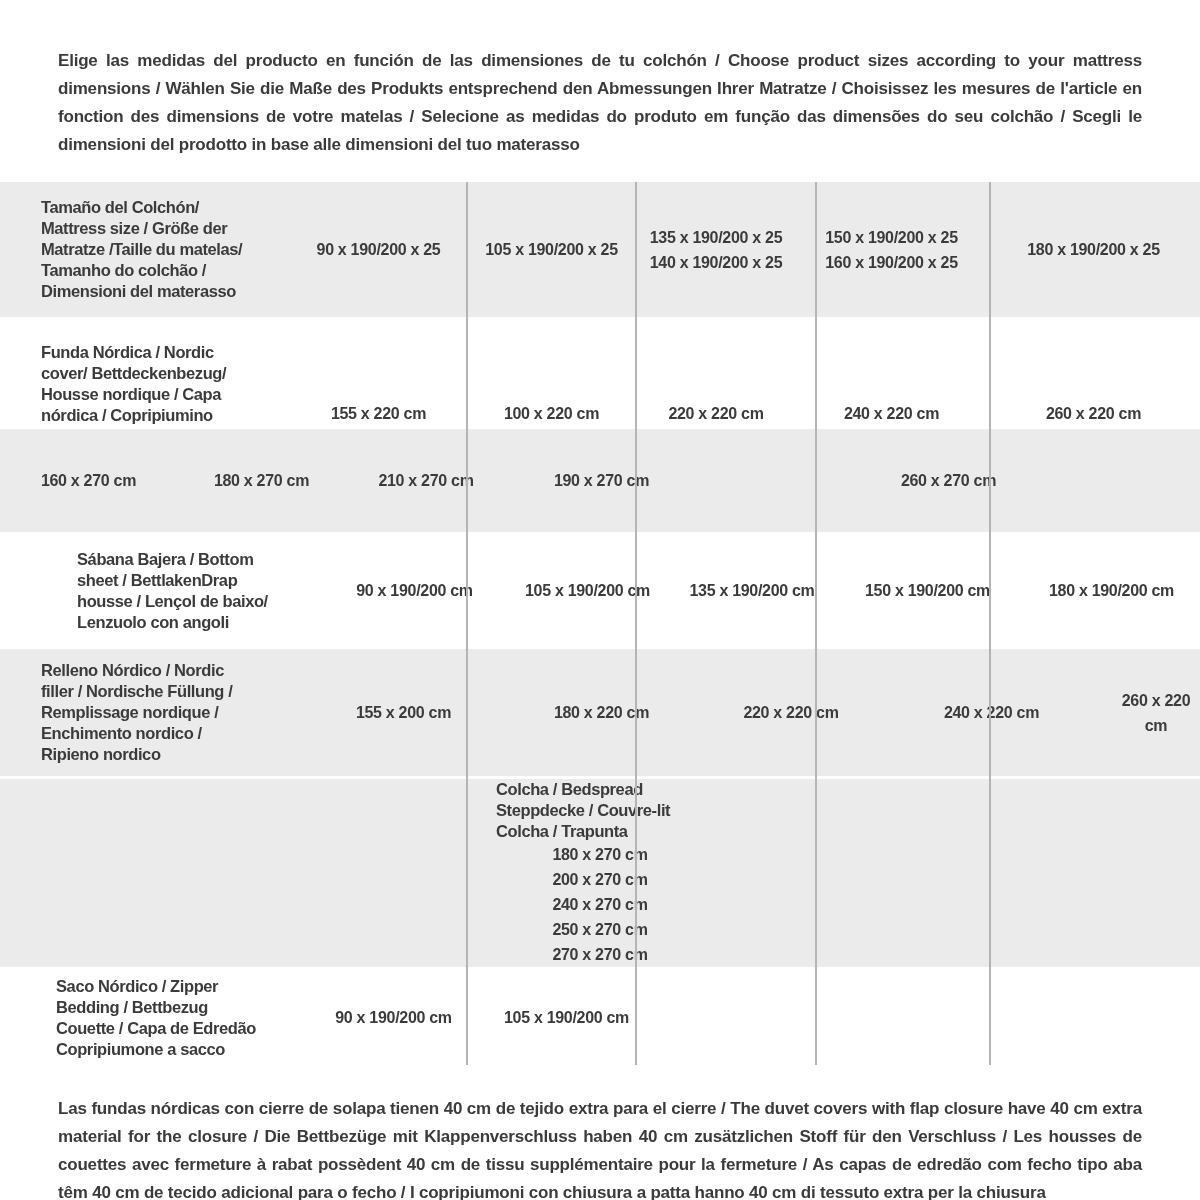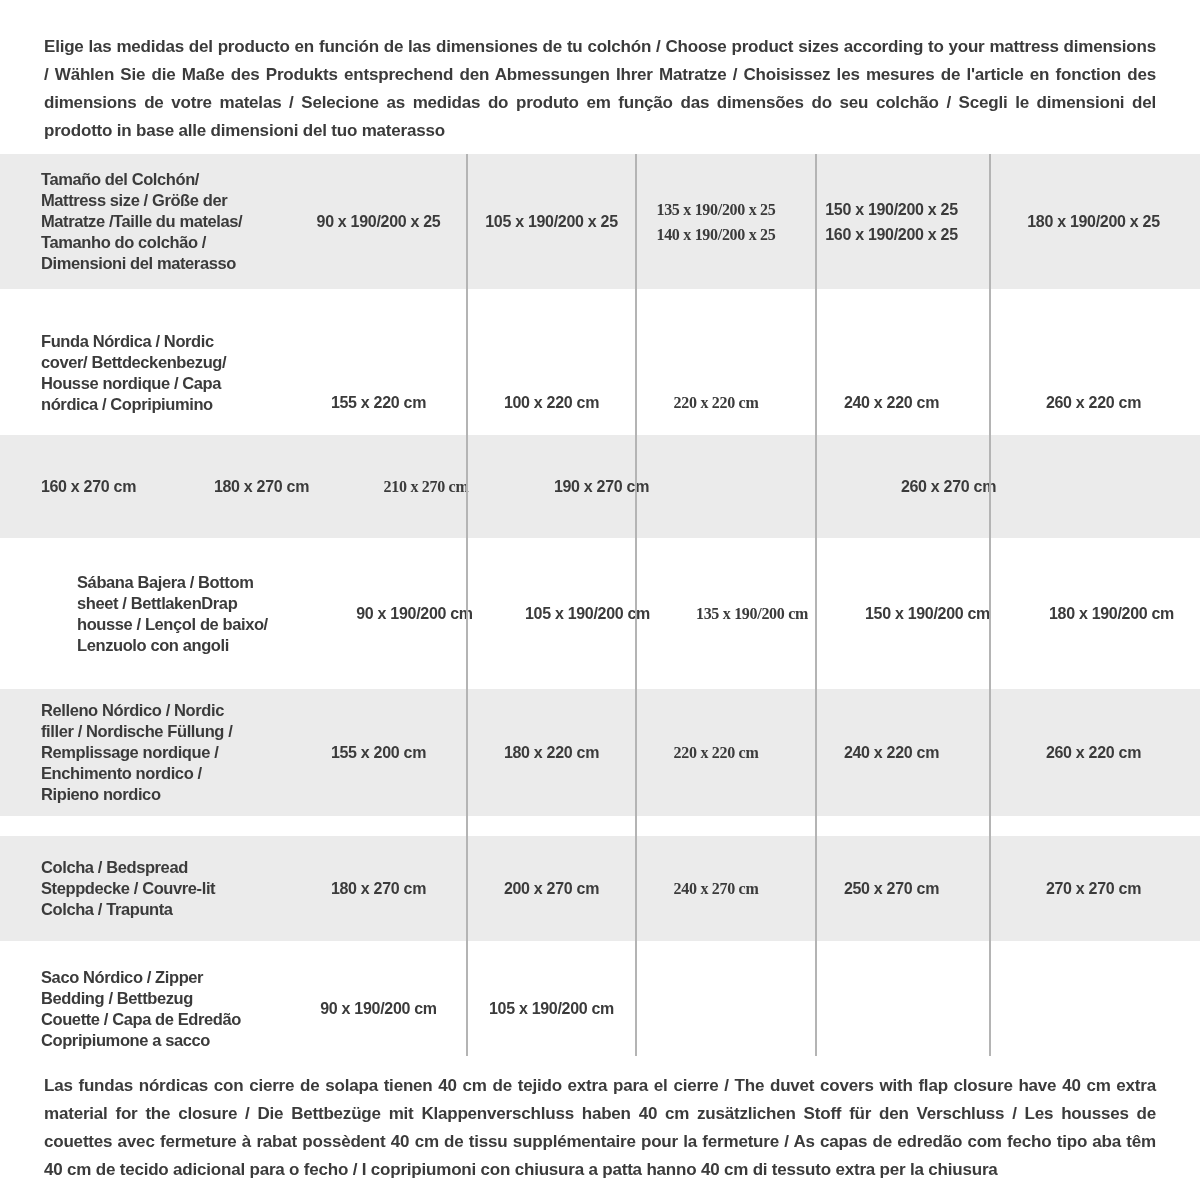--- a/index.html
+++ b/index.html
@@ -9,72 +9,72 @@
   }
   body {
     width: 1200px;
     min-height: 1200px;
     font-family: "Liberation Sans", sans-serif;
     font-weight: 700;
     color: #3b3b3b;
     -webkit-font-smoothing: antialiased;
   }
   .para {
-    margin: 0;
+    margin: 14px;
     padding: 0 44px;
     font-size: 17px;
     line-height: 28px;
     letter-spacing: -0.2px;
     text-align: justify;
   }
   .intro { padding-top: 33px; padding-bottom: 9px; }
   .footnote { padding-top: 16px; padding-bottom: 10px; }
 
   .size-table {
     position: relative;
     width: 1200px;
   }
   .trow {
     display: flex;
     align-items: center;
-    margin-bottom: 20px;
+    margin-bottom: 3px;
     background: #ffffff;
   }
-  .trow:last-child { margin-bottom: 0; }
+  .trow:last-child { margin-bottom: 0; padding-left: 15px; }
   .trow.gray { background: #ebebeb; }
 
   .cell { box-sizing: border-box; }
   .label-cell {
     width: 290px;
     padding-left: 41px;
     font-size: 16.5px;
     line-height: 21px;
     letter-spacing: -0.4px;
     white-space: pre-line;
   }
   .val-cell {
     text-align: center;
     font-size: 16px;
     line-height: 25px;
     letter-spacing: -0.3px;
     white-space: pre-line;
   }
   .c1 { width: 177px; }
   .c2 { width: 169px; }
-  .c3 { width: 160px; font-family: Liberation Serif, serif; }
+  .c3 { width: 160px; }
   .c4 { width: 191px; }
   .c5 { flex: 1; }
 
   .r1 { min-height: 135px; }
   .r2 { min-height: 106px; align-items: flex-end; }
   .r3 { min-height: 103px; }
   .r4 { min-height: 111px; padding-left: 36px; }
-  .r5 { min-height: 127px; }
+  .r5 { min-height: 127px; gap: 25px; }
   .r6 { min-height: 102px; }
-  .r7 { min-height: 105px; }
+  .r7 { min-height: 105px; flex-direction: column; }
   .r8 { min-height: 95px; }
 
   .vline {
     position: absolute;
     top: 0;
     bottom: 0;
     width: 2px;
     background: #b4b4b4;
   }
   .v1 { left: 466px; }

